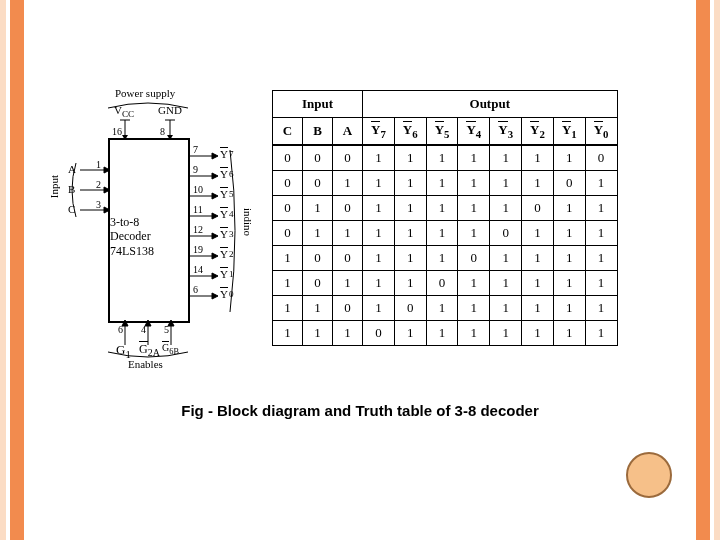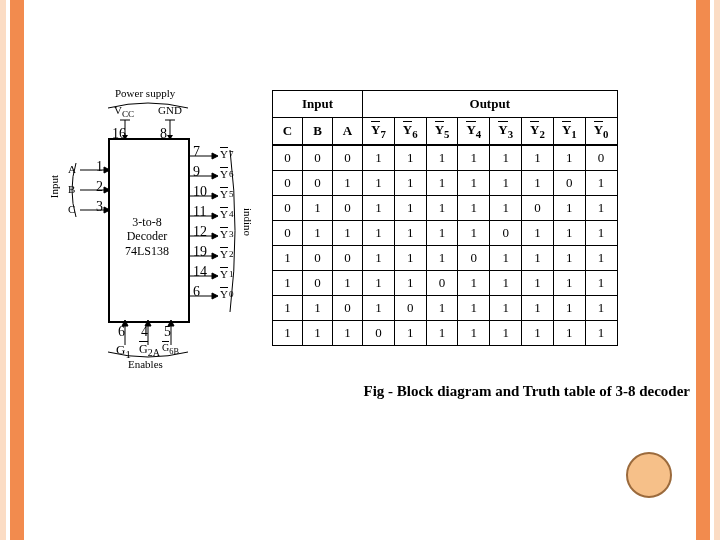--- a/index.html
+++ b/index.html
@@ -15,38 +15,38 @@
   .stripe.inner-l { left: 10px; width: 14px; background: #f28b4e; }
   .stripe.outer-r { right: 0; width: 6px; background: #fbdcc4; }
   .stripe.inner-r { right: 10px; width: 14px; background: #f28b4e; }
   .content { position: absolute; left: 30px; right: 30px; top: 90px; }
   .figrow { display: flex; align-items: flex-start; gap: 12px; }
   .block-diagram { width: 230px; height: 280px; position: relative; font-size: 11px; }
   .chip-body {
     position: absolute; left: 78px; top: 48px; width: 82px; height: 185px;
     border: 2px solid #000;
   }
-  .chip-label { position: absolute; left: 80px; top: 125px; width: 74px; text-align: center; font-size: 12px; line-height: 1.2; }
+  .chip-label { position: absolute; left: 80px; top: 125px; width: 74px; text-align: left; font-size: 12px; line-height: 1.2; }
   .bd-text { position: absolute; color: #000; }
   .truth { border-collapse: collapse; font-size: 13px; background: #fff; }
   .truth th, .truth td { border: 1px solid #000; text-align: center; padding: 4px 8px; min-width: 30px; }
   .truth th.sect { font-weight: bold; padding: 5px 0; }
   .truth th.col { border-bottom: 2px solid #000; }
   .truth td { font-weight: normal; }
   .ybar { position: relative; display: inline-block; }
   .ybar::before { content: ""; position: absolute; left: 0; right: 0; top: -1px; border-top: 1px solid #000; }
-  .caption { margin-top: 13px; text-align: right; font-family: Liberation Serif, serif; font-size: 15px; font-weight: bold; }
+  .caption { margin-top: 32px; text-align: center; font-family: Liberation Sans, sans-serif; font-size: 15px; font-weight: bold; }
   .circle-deco {
     position: absolute; right: 48px; bottom: 42px;
     width: 46px; height: 46px; border-radius: 50%;
     background: #f6c089; border: 2px solid #9b6a3c;
   }
   .rot { writing-mode: vertical-rl; transform: rotate(180deg); }
   .rot-r { writing-mode: vertical-rl; }
-  .pin-lbl { position:absolute; font-size:14px; }
+  .pin-lbl { position:absolute; font-size:10px; }
   .outlbl { position:absolute; font-size:11px; display:flex; align-items:center; gap:1px;}
 </style>
 </head>
 <body>
 
 <div class="stripe outer-l"></div>
 <div class="stripe inner-l"></div>
 <div class="stripe inner-r"></div>
 <div class="stripe outer-r"></div>
 

